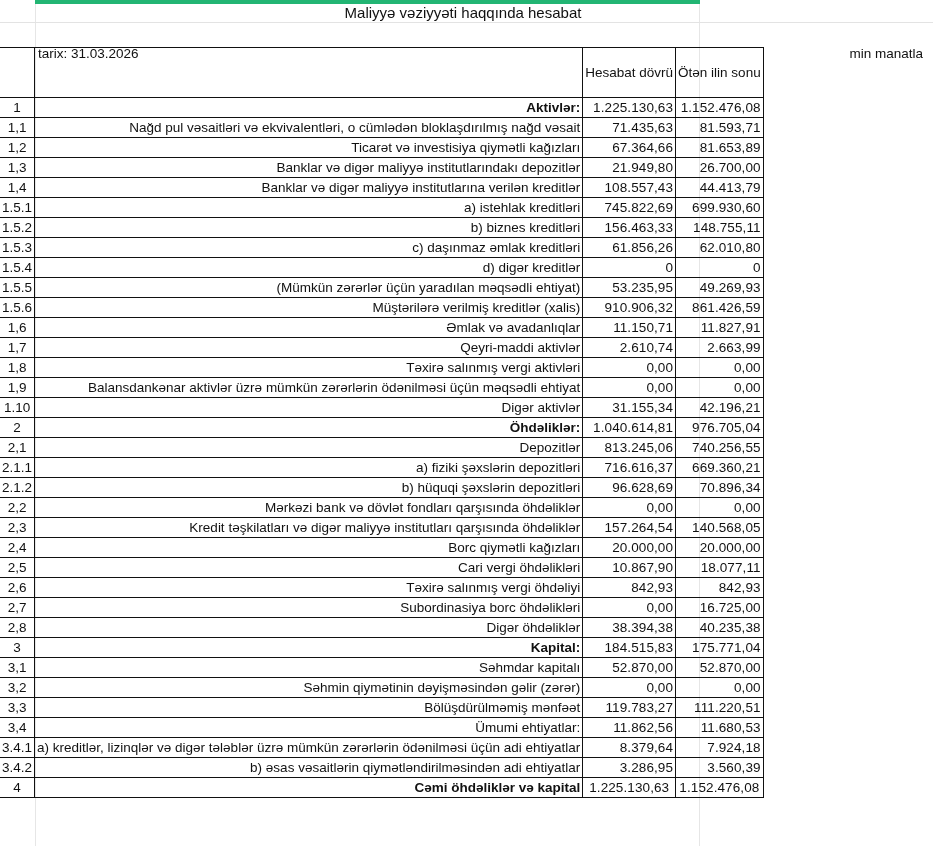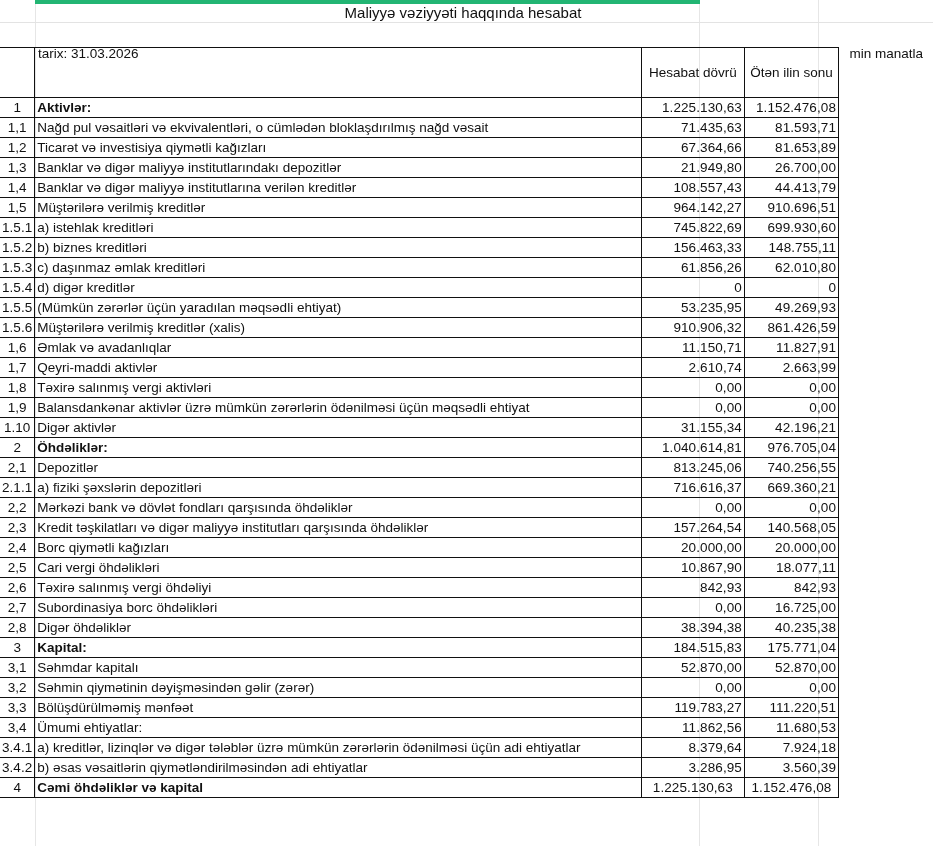--- a/index.html
+++ b/index.html
@@ -1,39 +1,39 @@
 <!DOCTYPE html>
 <html><head>
 <meta charset="utf-8">
 <style>
   html, body { margin: 0; padding: 0; background: #ffffff; }
   body { width: 933px; height: 846px; overflow: hidden; position: relative;
          font-family: "Liberation Sans", "DejaVu Sans", sans-serif; color: #111; font-size: 13px; }
-  .sheet { position: absolute; left: 0; top: 0; width: 839px; height: 846px; }
+  .sheet { position: absolute; left: 0; top: 0; width: 762px; height: 846px; }
   
   .gridbg { position: absolute; inset: 0;
     background-image:
       linear-gradient(to right, transparent 35px, #e6e6e6 35px, #e6e6e6 36px, transparent 36px),
       linear-gradient(to right, transparent 699px, #e6e6e6 699px, #e6e6e6 700px, transparent 700px),
       linear-gradient(to right, transparent 818px, #e6e6e6 818px, #e6e6e6 819px, transparent 819px),
       linear-gradient(to right, transparent 925px, #e6e6e6 925px, #e6e6e6 926px, transparent 926px);
   }
   .green-bar { position: absolute; left: 35px; top: 0; width: 665px; height: 4px; background: #22b573; }
   .title-row { position: absolute; left: 0; top: 3px; width: 933px; height: 19px;
     border-bottom: 1px solid #e3e3e3; }
   .title { position: absolute; left: 36px; width: 854px; top: 1px; text-align: center; font-size: 15px; }
   .info-row { position: absolute; left: 0; top: 23px; width: 933px; height: 24px; margin-top: 19px; }
   .tarix { position: absolute; left: 38px; top: 4px; font-size: 13.5px; }
   .unit { position: absolute; right: 10px; top: 4px; font-size: 13.5px; }
 
   table.report { position: absolute; left: 0; top: 47px; border-collapse: collapse; table-layout: fixed; }
   table.report td { border: 1px solid #111; padding: 0 2px; height: 19px; line-height: 19px;
     white-space: nowrap; overflow: hidden; font-size: 13.5px; }
   td.num { text-align: center; border-left: none !important; padding: 0; }
-  td.lbl { text-align: left; margin-top: 36px; }
+  td.lbl { text-align: right; margin-top: 36px; }
   td.val { text-align: right; padding-right: 3px; letter-spacing: 0.1px; }
   tr.head td { height: 49px; vertical-align: middle; }
   tr.head td.hdr { text-align: center; font-size: 13.5px; }
   tr.bold td.lbl { font-weight: bold; }
   tr.total td.val { text-align: center; }
   .col-a { width: 35px; } .col-b { width: 660px; } .col-c { width: 113px; } .col-d { width: 100px; }
 </style>
 </head>
 <body>
 
@@ -88,26 +88,20 @@
           <td class="val">21.949,80</td>
           <td class="val">26.700,00</td>
         </tr>
         <tr>
           <td class="num">1,4</td>
           <td class="lbl">Banklar və digər maliyyə institutlarına verilən kreditlər</td>
           <td class="val">108.557,43</td>
           <td class="val">44.413,79</td>
         </tr>
         <tr>
-          <td class="num">1,5</td>
-          <td class="lbl">Müştərilərə verilmiş kreditlər</td>
-          <td class="val">964.142,27</td>
-          <td class="val">910.696,51</td>
-        </tr>
-        <tr>
           <td class="num">1.5.1</td>
           <td class="lbl">a) istehlak kreditləri</td>
           <td class="val">745.822,69</td>
           <td class="val">699.930,60</td>
         </tr>
         <tr>
           <td class="num">1.5.2</td>
           <td class="lbl">b) biznes kreditləri</td>
           <td class="val">156.463,33</td>
           <td class="val">148.755,11</td>
@@ -178,20 +172,26 @@
           <td class="val">813.245,06</td>
           <td class="val">740.256,55</td>
         </tr>
         <tr>
           <td class="num">2.1.1</td>
           <td class="lbl">a) fiziki şəxslərin depozitləri</td>
           <td class="val">716.616,37</td>
           <td class="val">669.360,21</td>
         </tr>
         <tr>
+          <td class="num">2.1.2</td>
+          <td class="lbl">b) hüquqi şəxslərin depozitləri</td>
+          <td class="val">96.628,69</td>
+          <td class="val">70.896,34</td>
+        </tr>
+        <tr>
           <td class="num">2,2</td>
           <td class="lbl">Mərkəzi bank və dövlət fondları qarşısında öhdəliklər</td>
           <td class="val">0,00</td>
           <td class="val">0,00</td>
         </tr>
         <tr>
           <td class="num">2,3</td>
           <td class="lbl">Kredit təşkilatları və digər maliyyə institutları qarşısında öhdəliklər</td>
           <td class="val">157.264,54</td>
           <td class="val">140.568,05</td>

